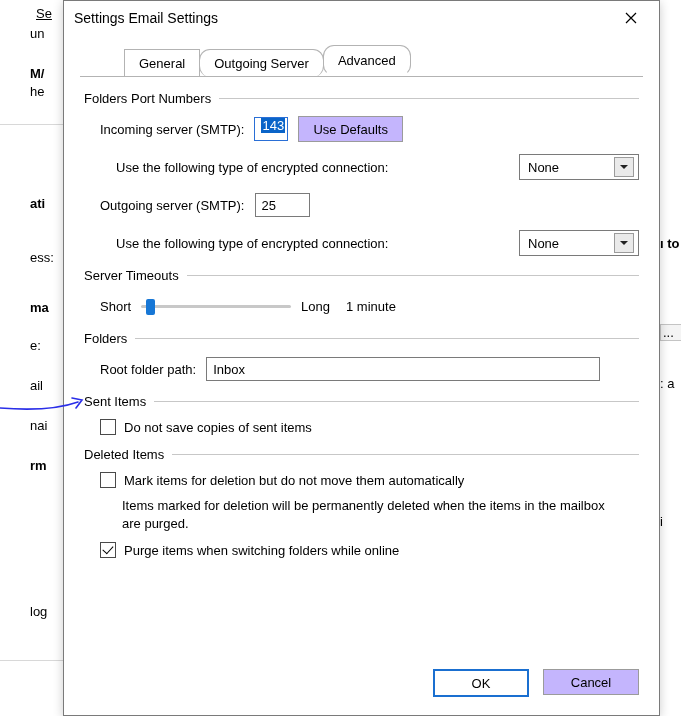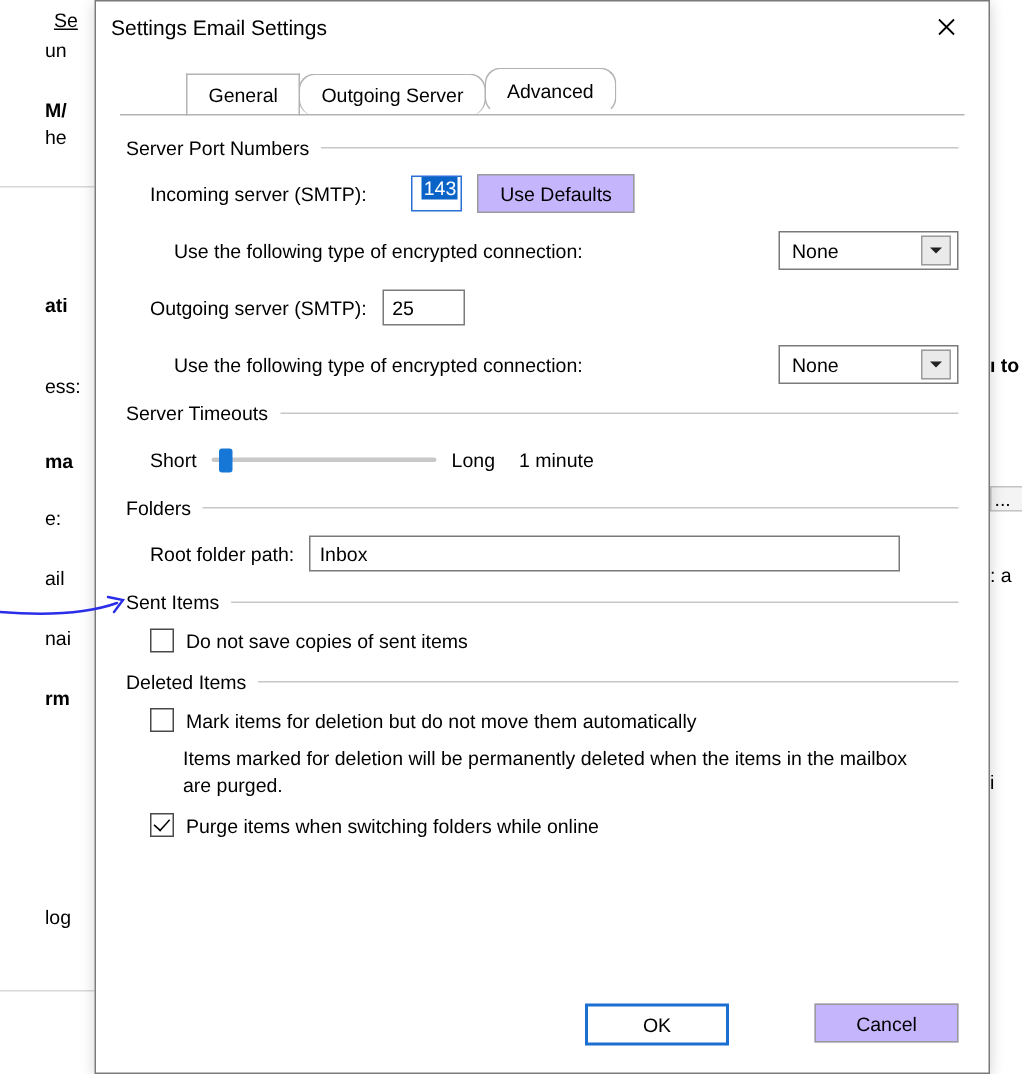--- a/index.html
+++ b/index.html
@@ -130,21 +130,21 @@
   .row-label { white-space: nowrap; }
 
   .txt {
     height: 24px;
     border: 1px solid #7a7a7a;
     padding: 0 6px;
     font: inherit;
     background: #fff;
     box-sizing: border-box;
   }
-  .txt.port { width: 34px; text-align: left; margin-left: 20px; }
+  .txt.port { width: 34px; text-align: left; }
   .txt.port.selected {
     background: #fff;
     border: 1px solid #2a6fd6;
   }
   .txt.port.selected .sel {
     background: #0a64c8;
     color: #fff;
     padding: 0 1px;
   }
   .txt.port-plain { width: 55px; }
@@ -241,21 +241,21 @@
     max-width: 500px;
     line-height: 1.35;
   }
 
   .footer {
     display: flex;
     justify-content: flex-end;
     gap: 14px;
     padding: 14px 20px 18px 0;
   }
-  .footer .btn { width: 96px; padding: 0; margin-left: 43px; }
+  .footer .btn { width: 96px; padding: 0; }
   .footer .btn.primary {
     border: 2px solid #1a6fd0;
     background: #fff;
     height: 28px;
   }
 
   
   .arrow-annot {
     position: absolute;
     left: 0; top: 394px;
@@ -305,21 +305,21 @@
     <div class="tab">General</div>
     <div class="tab">Outgoing Server</div>
     <div class="tab active">Advanced</div>
   </div>
   <div class="tab-strip-line"></div>
 
   <div class="panel">
 
     <div class="group">
       <div class="group-header">
-        <span class="label">Server Port Numbers</span>
+        <span class="label">Folders Port Numbers</span>
         <span class="line"></span>
       </div>
 
       <div class="row">
         <span class="row-label">Incoming server (SMTP):</span>
         <span class="txt port selected"><span class="sel">143</span></span>
         <button class="btn">Use Defaults</button>
       </div>
 
       <div class="row indent2">

